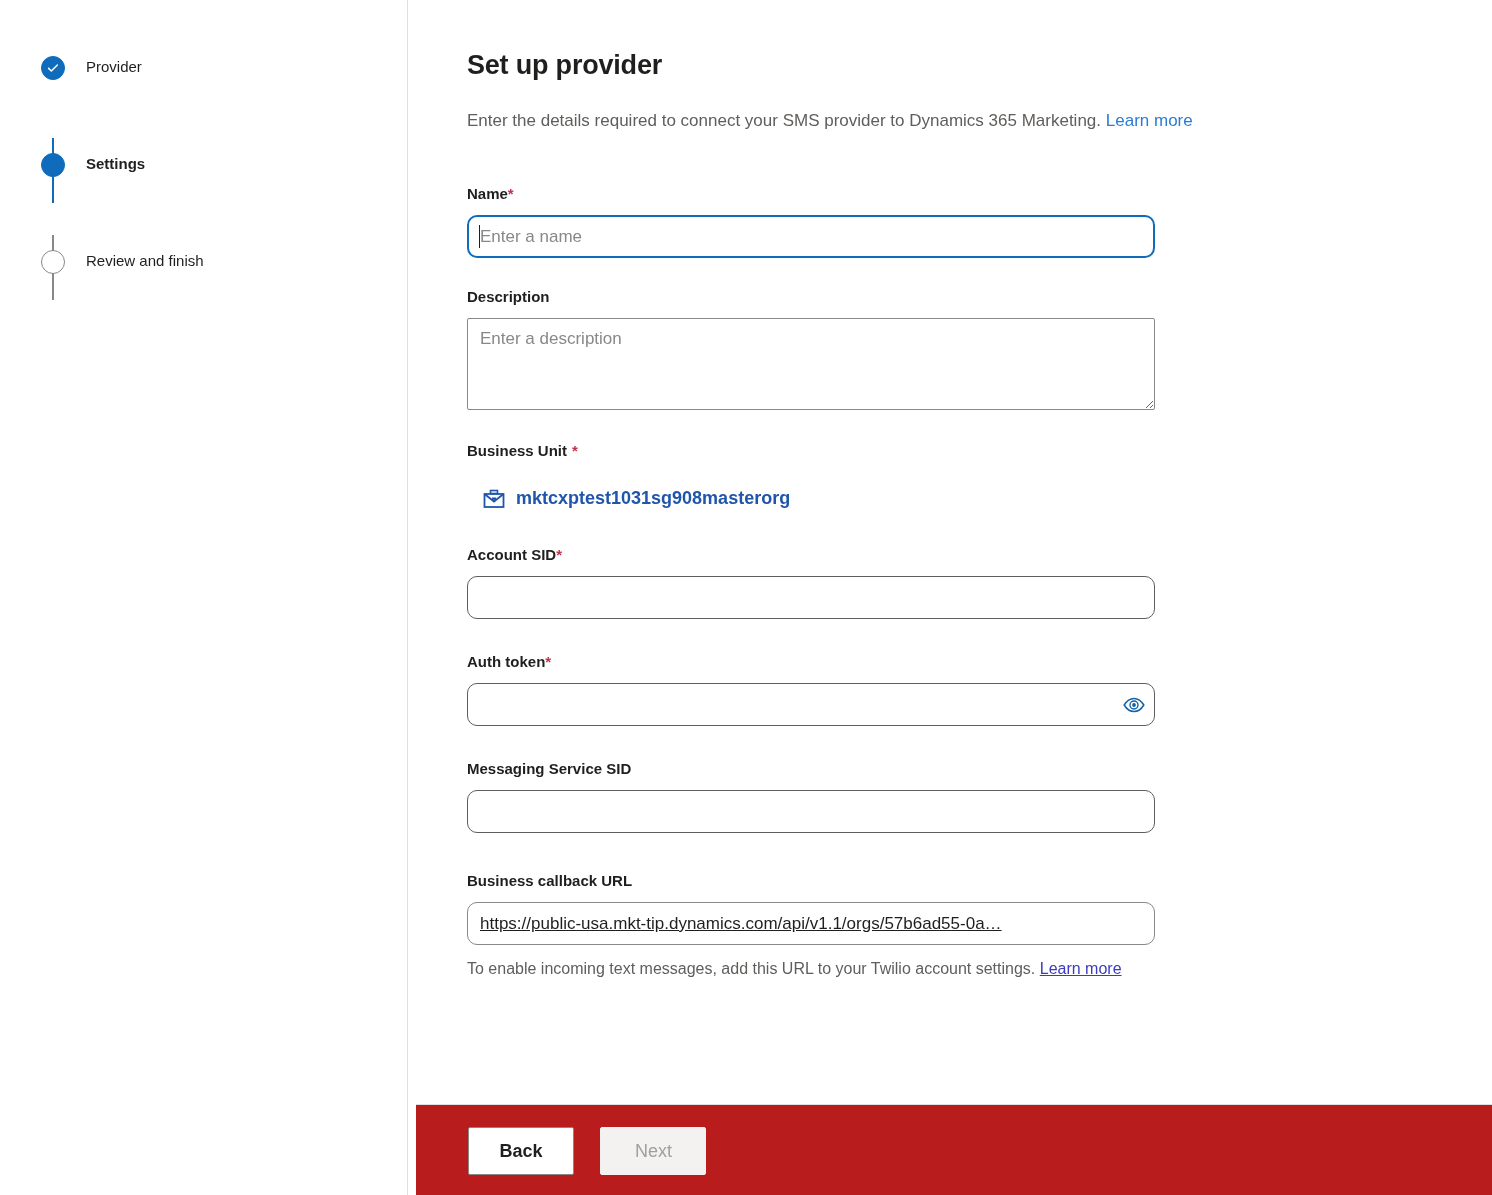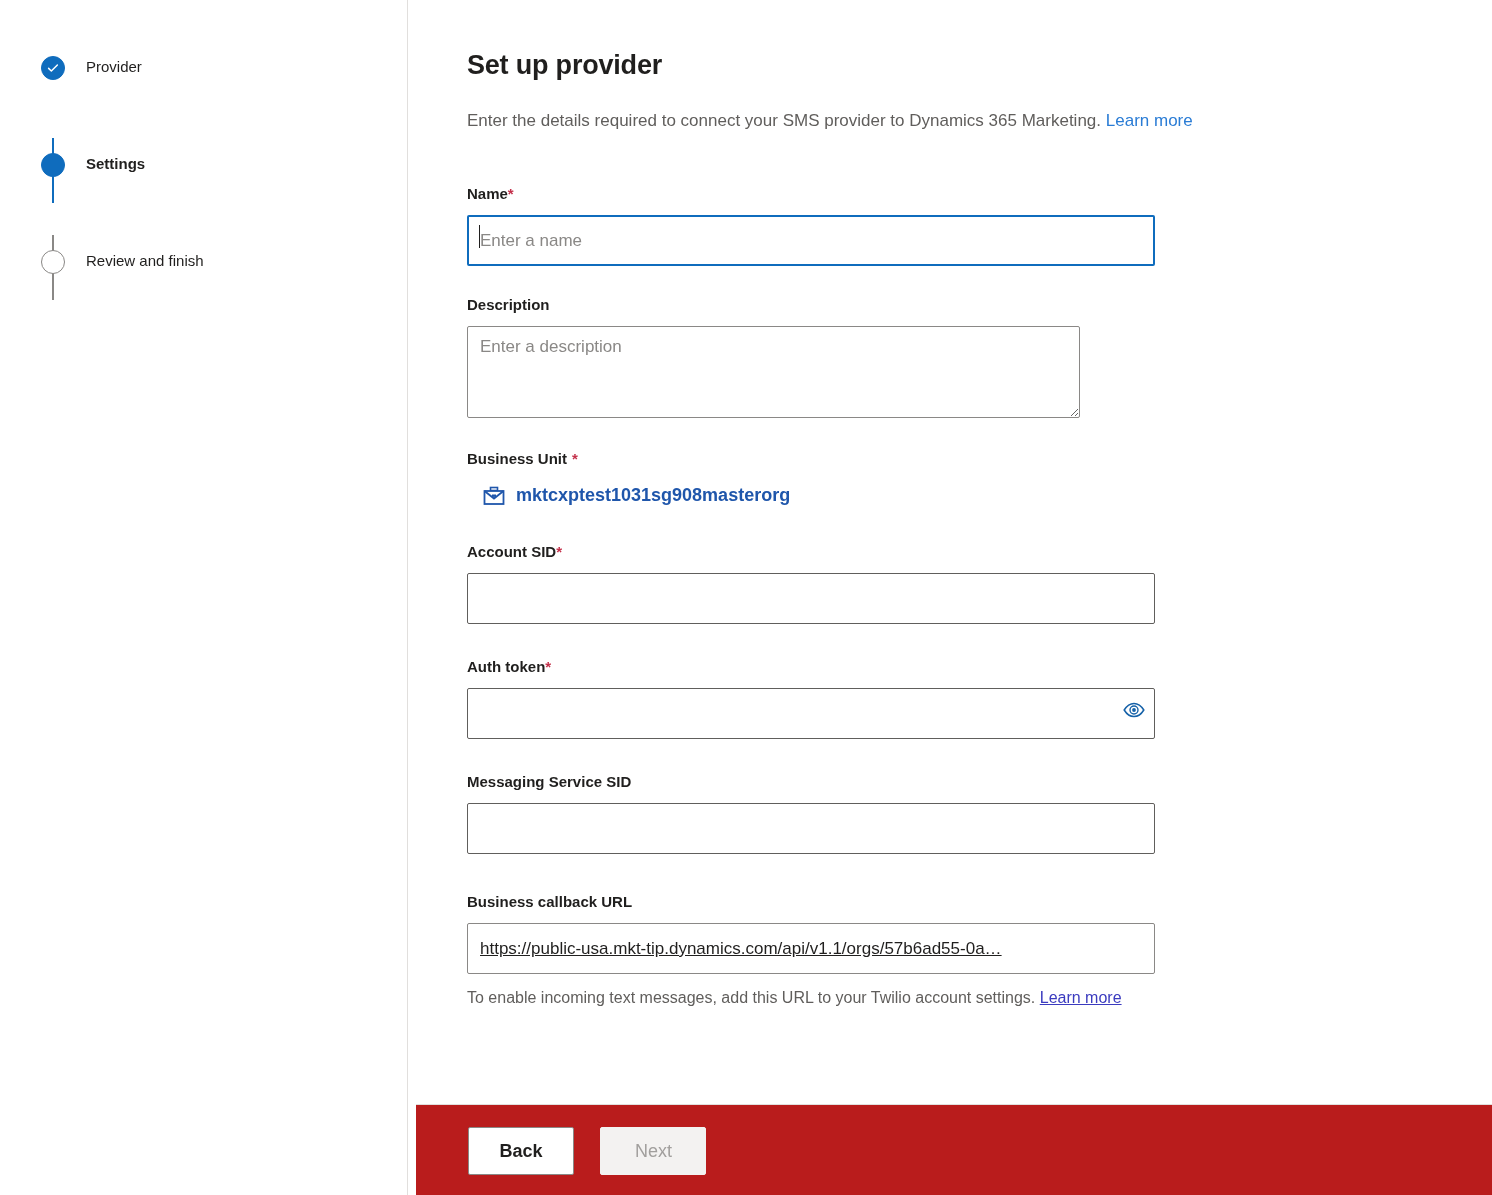--- a/index.html
+++ b/index.html
@@ -125,23 +125,23 @@
     margin-bottom: 10px;
   }
   .req {
     color: #c4314b;
     font-weight: bold;
   }
   .req.spaced { margin-left: 5px; }
 
   .txt {
     width: 688px;
-    height: 51px;
+    height: 43px;
     border: 1px solid #605e5c;
-    border-radius: 2px;
+    border-radius: 10px;
     background: #ffffff;
     font-family: "Liberation Sans", sans-serif;
     font-size: 17px;
     color: #201f1e;
     padding: 12px 12px;
     outline: none;
     display: block;
   }
   .txt::placeholder { color: #8a8886; }
   .txt.focused {
@@ -152,40 +152,40 @@
 
   .name-wrap { position: relative; width: 688px; }
   .caret {
     position: absolute;
     left: 12px; top: 10px;
     width: 1px; height: 23px;
     background: #201f1e;
   }
 
   textarea.ta {
-    width: 613px;
+    width: 688px;
     height: 92px;
     border: 1px solid #8a8886;
     border-radius: 2px;
     background: #ffffff;
     font-family: "Liberation Sans", sans-serif;
     font-size: 17px;
     color: #201f1e;
     padding: 9px 12px;
     resize: vertical;
     outline: none;
     display: block;
     line-height: 22px;
   }
   textarea.ta::placeholder { color: #8a8886; }
 
   .lookup {
     display: flex;
     align-items: center;
-    margin-top: 14px;
+    margin-top: 25px;
     padding-left: 16px;
     cursor: pointer;
     width: fit-content;
   }
   .lookup .bu-icon {
     width: 22px; height: 22px;
     flex: 0 0 22px;
     margin-right: 11px;
     display: block;
   }

